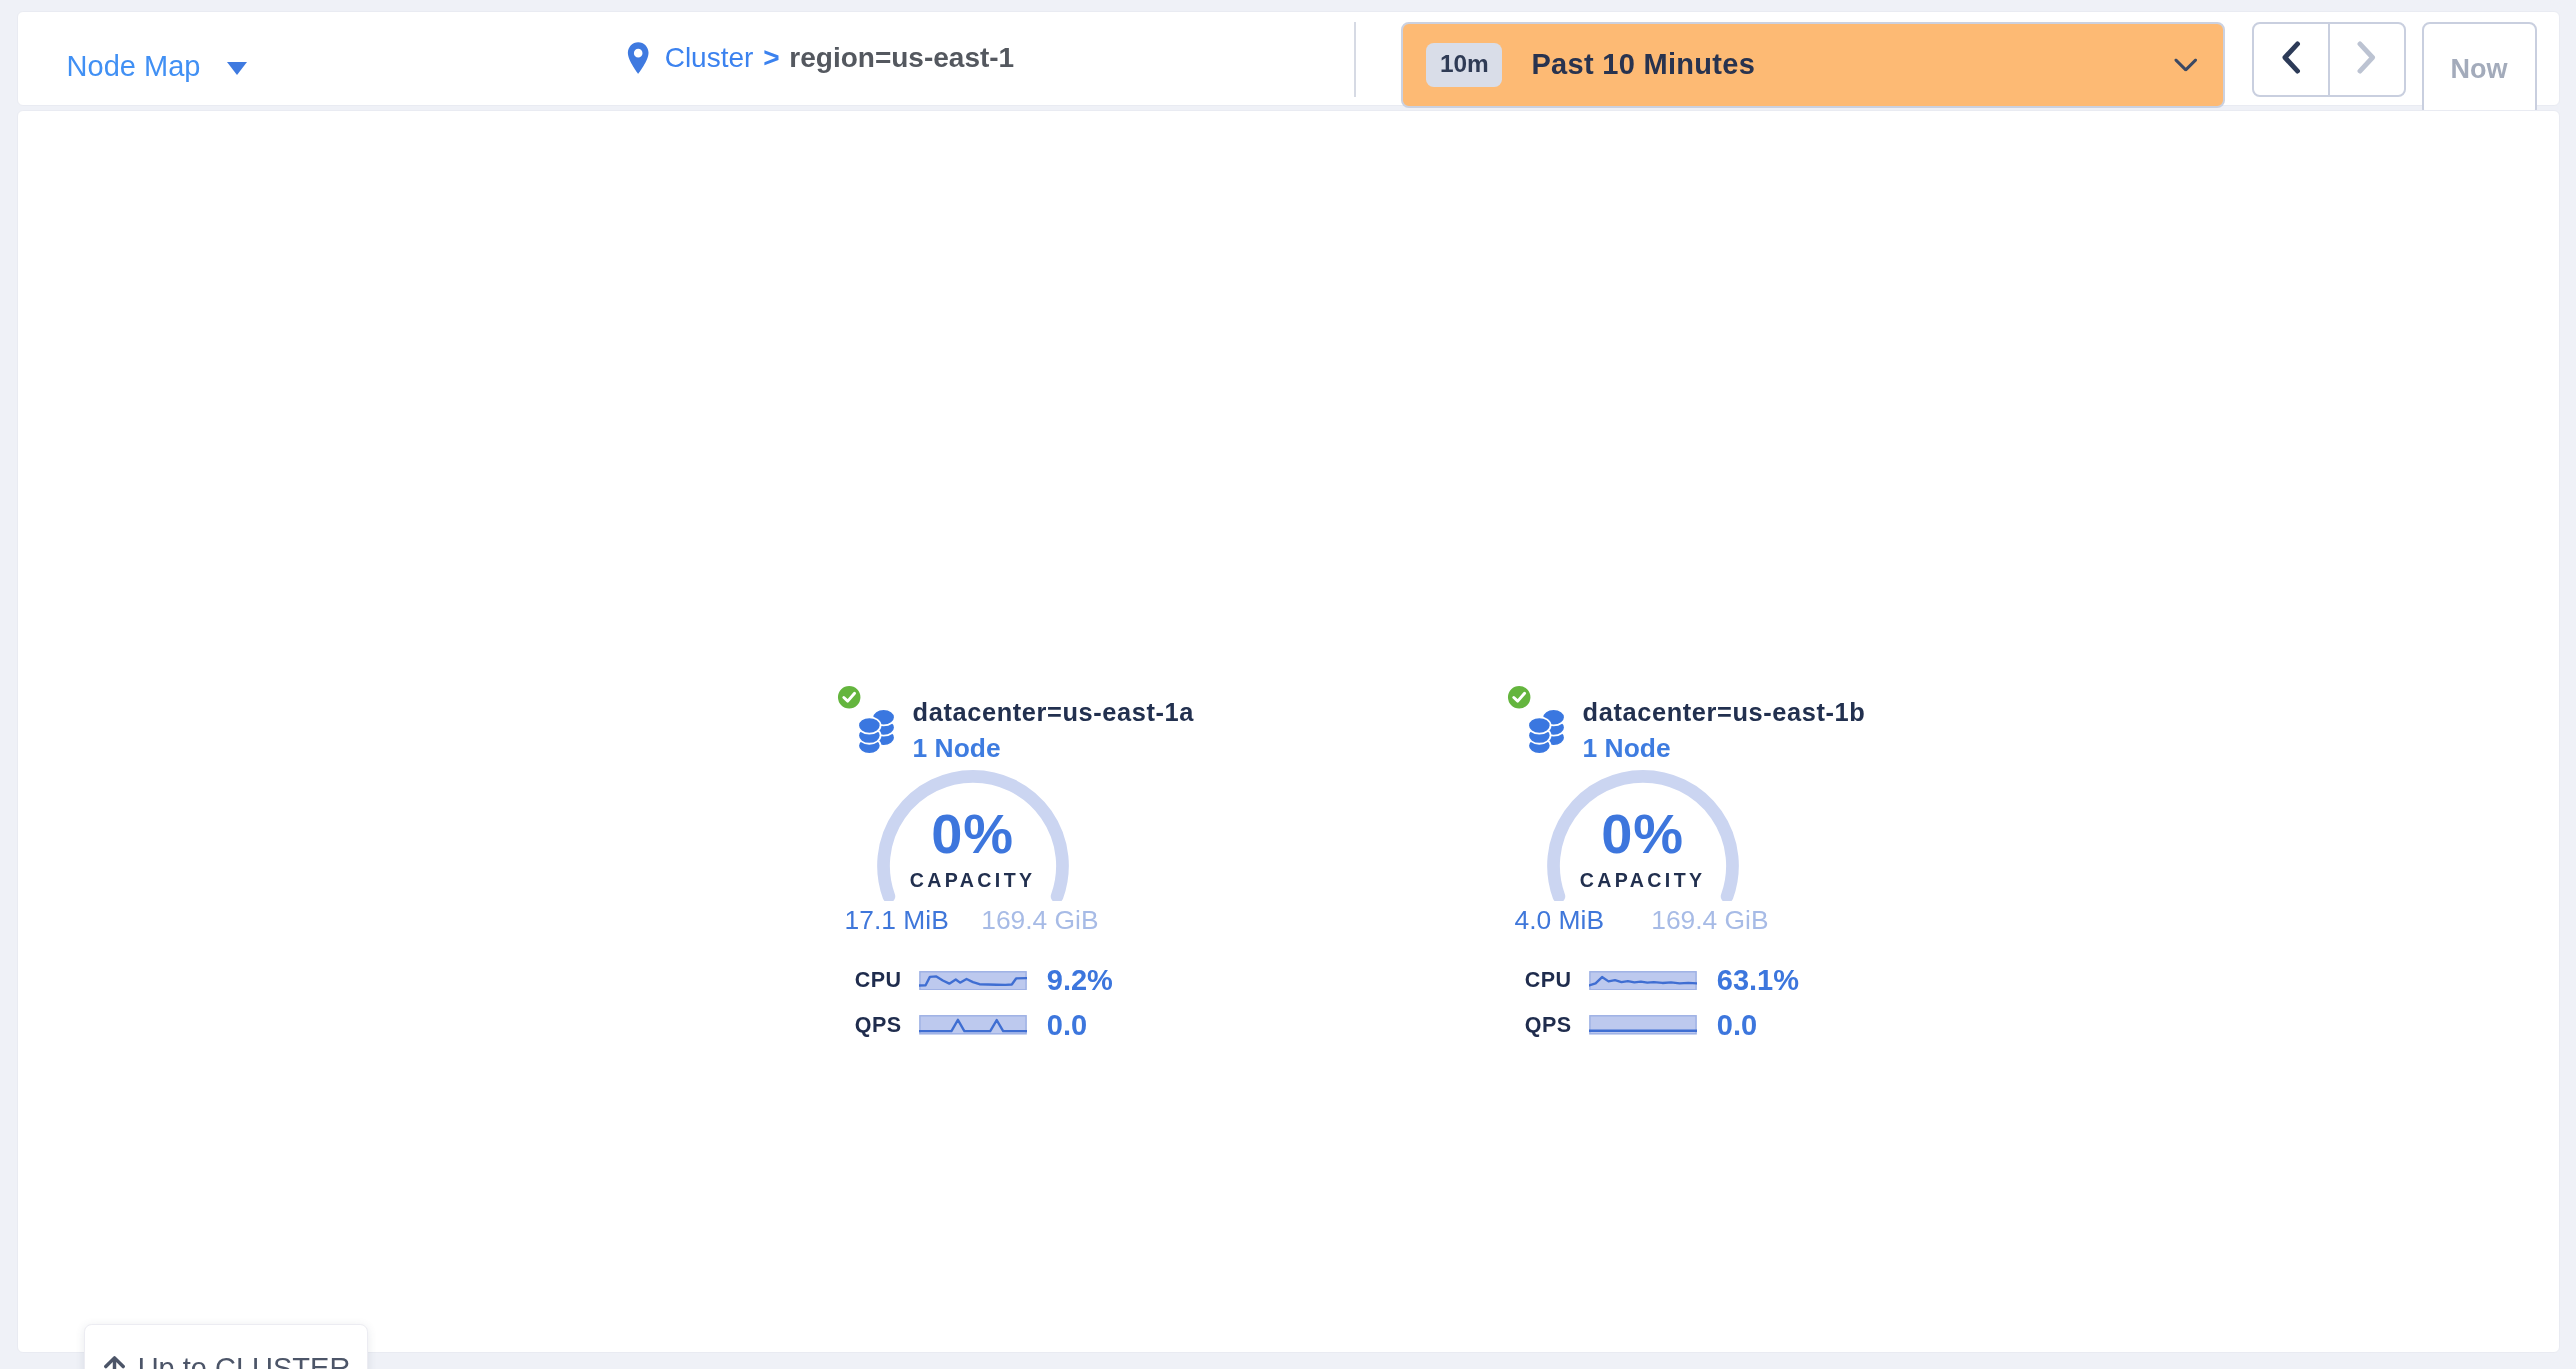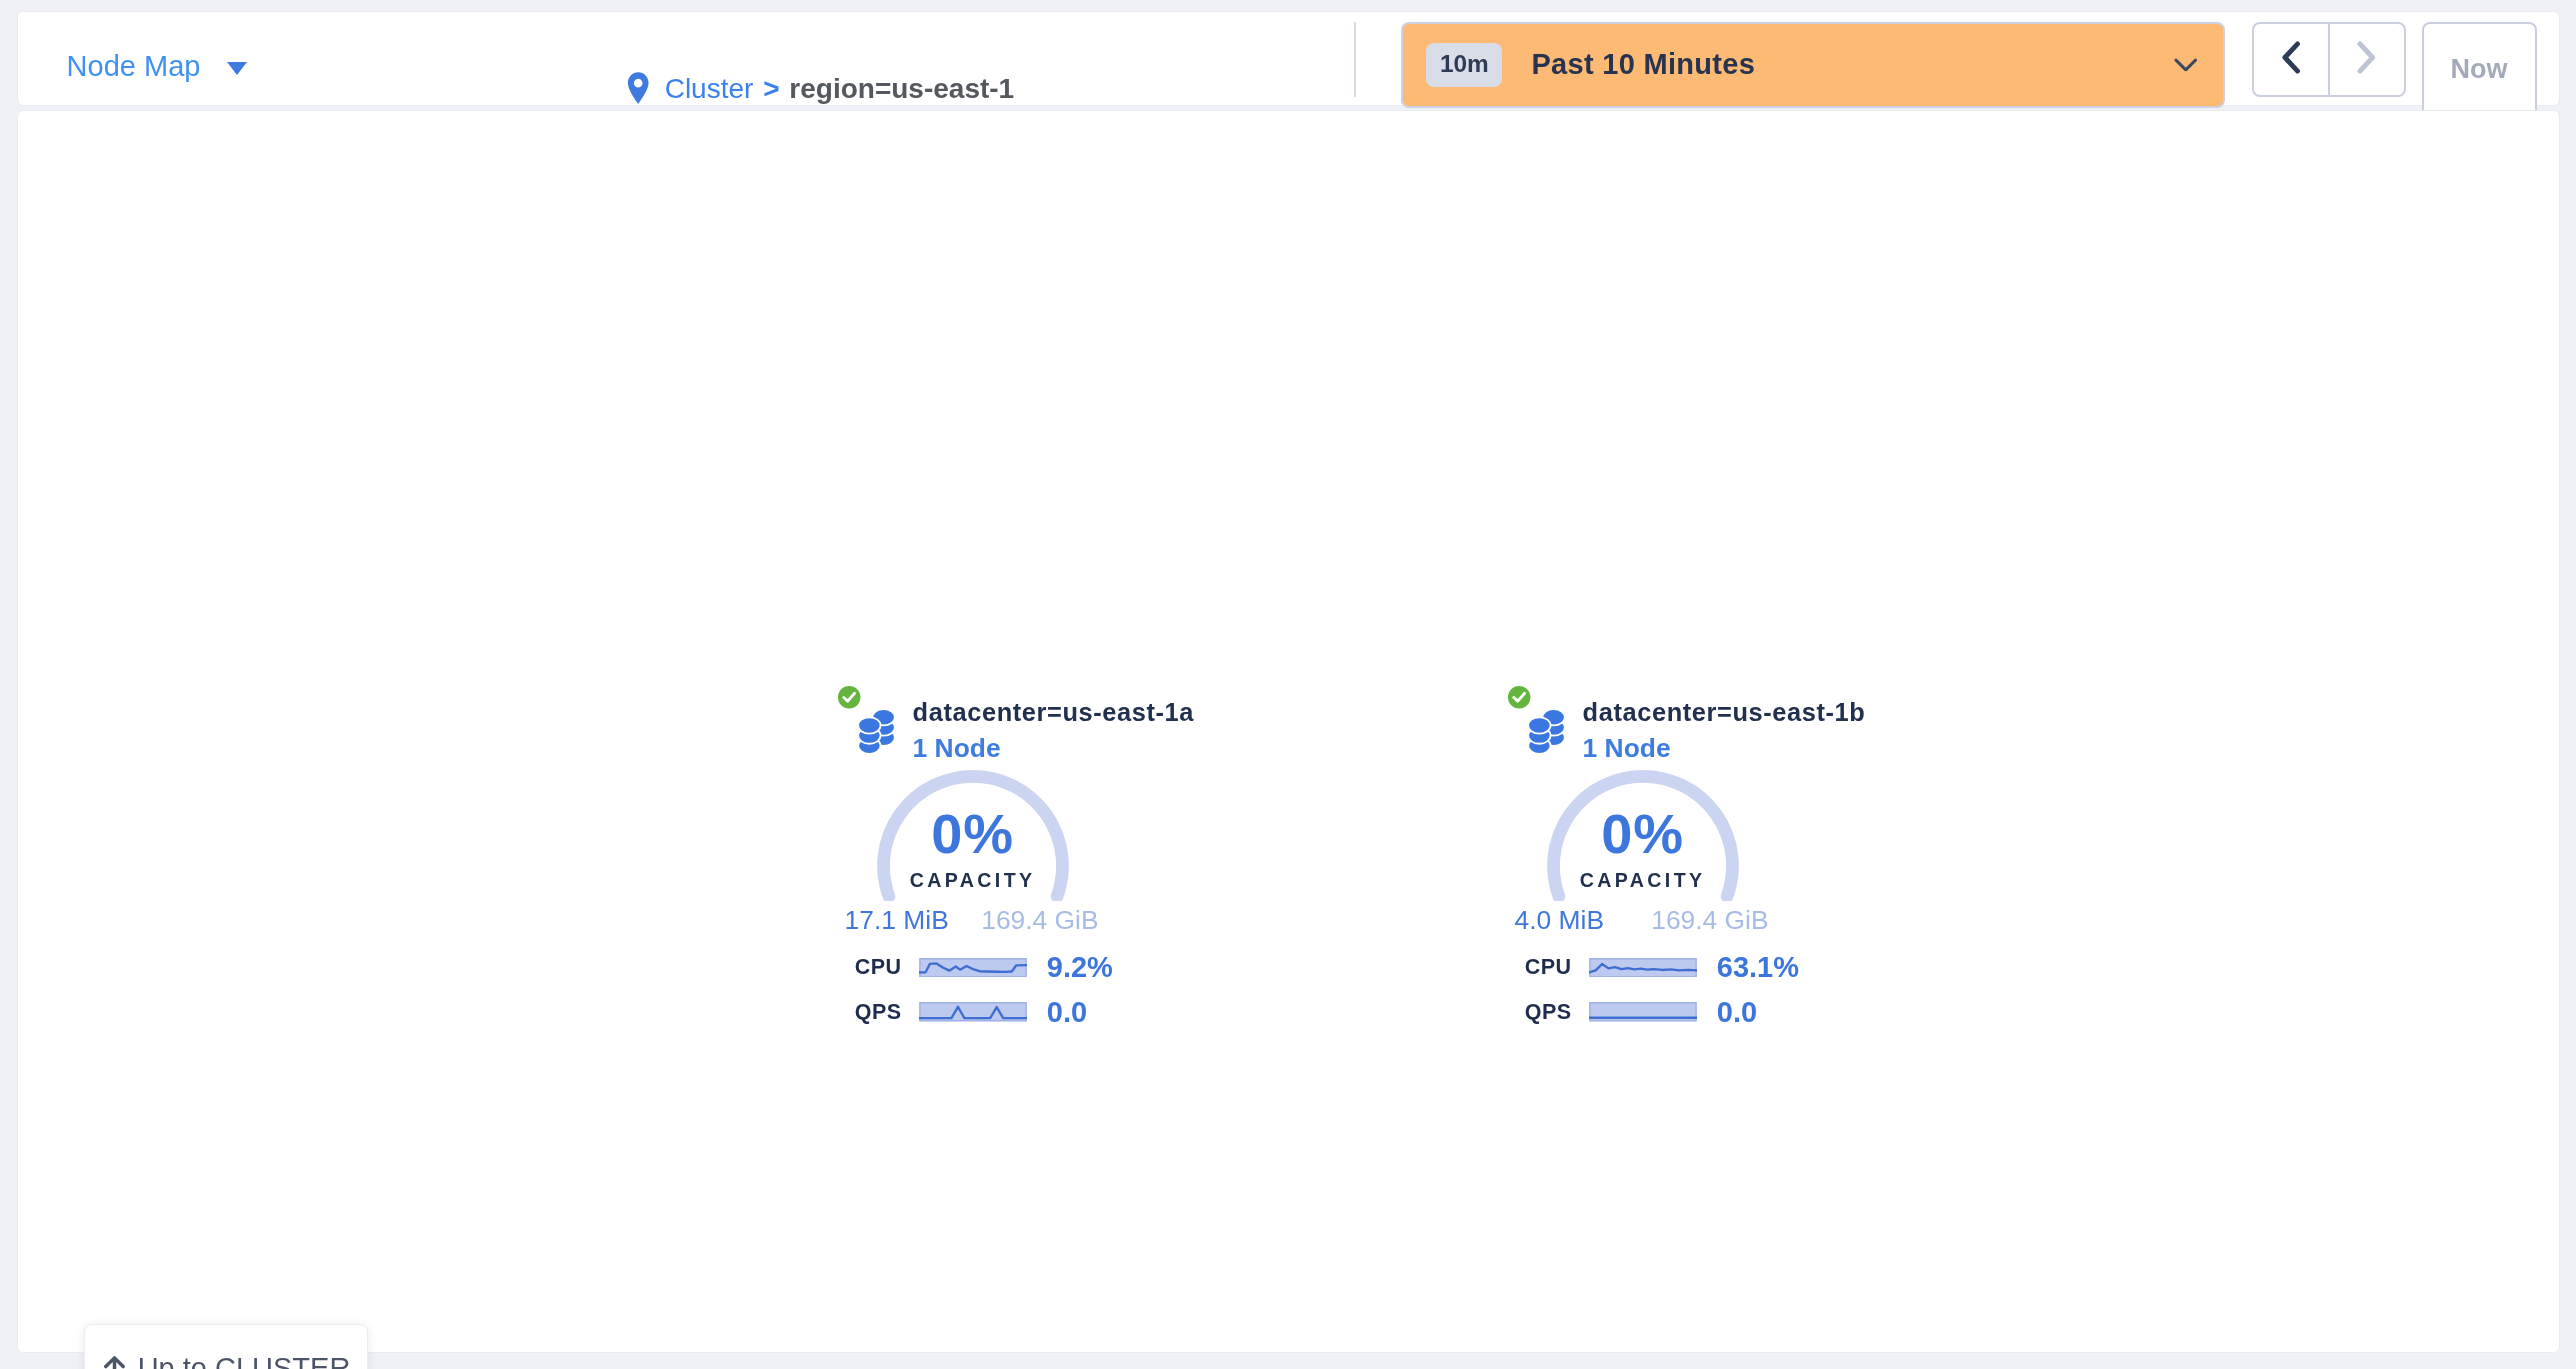--- a/index.html
+++ b/index.html
@@ -6,21 +6,21 @@
   .app{position:relative;width:2576px;height:1369px;background:#eff1f7;overflow:hidden;}
 
   
   .topbar{position:absolute;left:16.6px;top:10.8px;width:2543px;height:95px;background:#ffffff;
           border:1px solid #e9ebf2;border-radius:5.9px;box-sizing:border-box;}
   .view-select{position:absolute;left:49px;top:0;height:109px;display:flex;align-items:center;cursor:pointer;}
   .view-select .vs-label{font-size:29px;color:#4190f4;}
   .caret{width:0;height:0;border-left:10.8px solid transparent;border-right:10.8px solid transparent;
          border-top:13.7px solid #3f7ae0;margin-left:27px;margin-top:3.9px;}
 
-  .breadcrumb{position:absolute;left:607px;top:0;height:93px;display:flex;align-items:flex-end;}
+  .breadcrumb{position:absolute;left:607px;top:0;height:93px;display:flex;align-items:center;}
   .pin-icon{margin-right:13.7px;display:flex;}
   .crumb-root{font-size:28px;color:#3b82ef;text-decoration:none;cursor:pointer;}
   .crumb-sep{font-size:28px;color:#3b82ef;font-weight:700;margin:0 9.8px;}
   .crumb-current{font-size:28px;color:#54585f;font-weight:600;}
 
   .tb-divider{position:absolute;left:1336px;top:9.8px;width:2px;height:75px;background:#d6dae4;}
 
   .time-picker{position:absolute;left:1383px;top:9.8px;width:824px;height:86px;box-sizing:border-box;
                border:2px solid #cbd1e0;border-radius:7.8px;display:flex;align-items:center;cursor:pointer;background:#fdba74;padding-left:6px;}
   .tp-badge{margin-left:17.6px;background:#d9dde8;color:#2f3b55;font-size:24.4px;font-weight:700;
@@ -54,21 +54,21 @@
   .gauge svg{position:absolute;left:0;top:0;}
   .gauge-pct{position:absolute;left:0;top:33px;width:100%;text-align:center;
              font-size:56px;font-weight:700;color:#3d76dd;letter-spacing:1px;}
   .gauge-cap{position:absolute;left:0;top:101px;width:100%;text-align:center;
              font-size:19.6px;font-weight:700;color:#22304f;letter-spacing:3.4px;}
 
   .dc-range{width:254px;margin:3.9px 0 0 29px;display:flex;justify-content:space-between;align-items:baseline;}
   .dc-used{font-size:26.4px;color:#3f77da;}
   .dc-total{font-size:26.4px;color:#a7bbe6;}
 
-  .dc-metrics{margin-top:15px;}
+  .dc-metrics{margin-top:28px;}
   .mrow{display:flex;align-items:center;margin-bottom:11.7px;}
   .mlabel{width:86px;text-align:right;font-size:21.5px;font-weight:700;color:#1f2c4d;letter-spacing:0.5px;}
   .spark{width:108px;height:19.6px;margin-left:17.6px;display:block;}
   .mvalue{margin-left:19.6px;font-size:29px;font-weight:700;color:#3c76dd;}
 
   
   .up-btn{position:absolute;left:66px;top:1213px;width:284px;height:89px;background:#fff;
           border:1px solid #ececf2;border-radius:7.8px;box-shadow:0 2.9px 9.8px rgba(60,70,100,.12);
           display:flex;align-items:center;justify-content:center;cursor:pointer;font-family:inherit;}
   .up-arrow{display:flex;margin-right:9.8px;}

